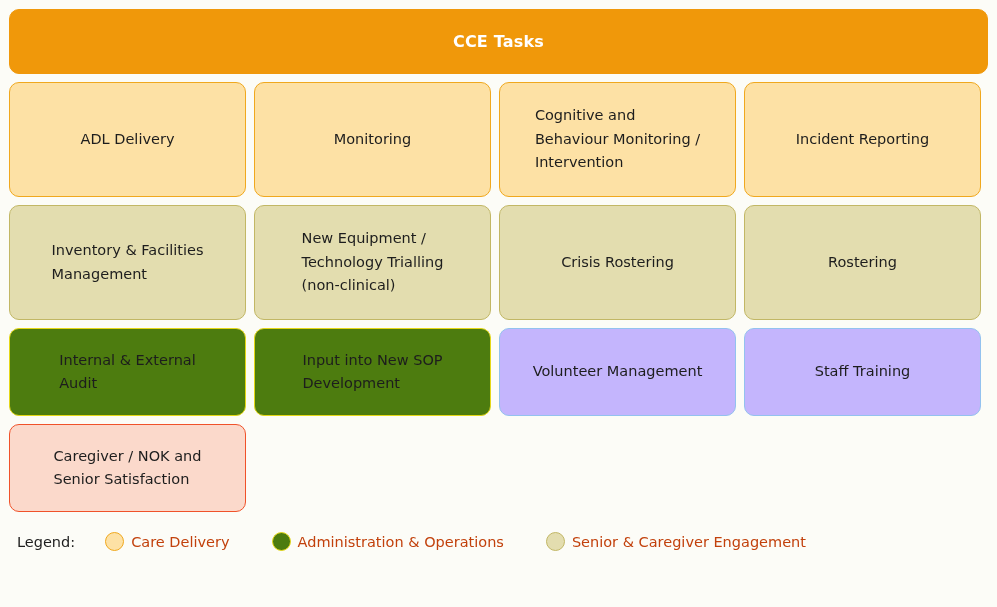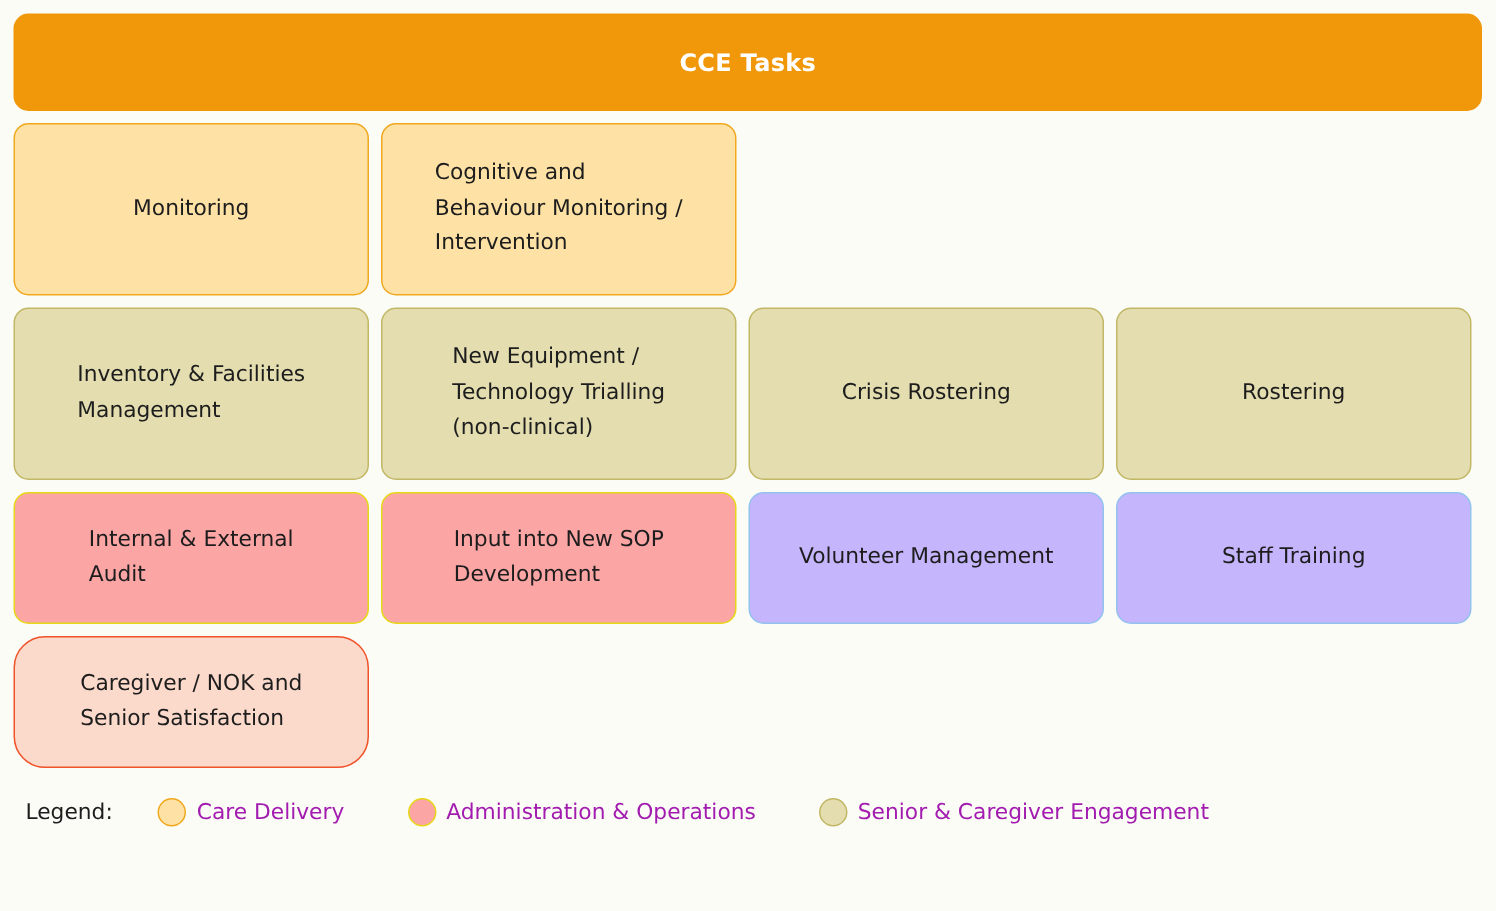--- a/index.html
+++ b/index.html
@@ -65,23 +65,23 @@
     font-size: 14.5px;
     line-height: 1.62;
     color: #1d1d1d;
     white-space: pre-line;
   }
   .row-short .card { height: 88px; }
 
   
   .cat-care      { background: #fde1a5; border-color: #f0a81e; }
   .cat-senior    { background: #e3ddaf; border-color: #c2b765; }
-  .cat-admin     { background: #fca5a5; border-color: #e5d818; }
+  .cat-admin     { background: #4d7c0f; border-color: #e5d818; }
   .cat-team      { background: #c4b5fd; border-color: #93c2ef; }
-  .cat-quality   { background: #fbd9cb; border-color: #f0522a; border-radius: 21px; }
+  .cat-quality   { background: #fbd9cb; border-color: #f0522a; }
 
   
   .legend {
     margin-top: 20px;
     padding-left: 8px;
     display: flex;
     flex-direction: column;
     gap: 9px;
   }
   .legend-row {
@@ -104,43 +104,49 @@
     width: 19px;
     height: 19px;
     border-radius: 50%;
     border-width: 1.3px;
     border-style: solid;
     margin-right: 7px;
     flex: 0 0 auto;
   }
   .legend-text {
     font-size: 14.5px;
-    color: #a21caf;
+    color: #c2410c;
     white-space: nowrap;
   }
 </style>
 </head>
 <body>
 
 <div class="page">
 
   <div class="header-banner">
     <span class="header-title">CCE Tasks</span>
   </div>
 
   <div class="grid">
 
     <div class="grid-row">
       <div class="card cat-care">
+        <span class="card-label">ADL Delivery</span>
+      </div>
+      <div class="card cat-care">
         <span class="card-label">Monitoring</span>
       </div>
       <div class="card cat-care">
         <span class="card-label">Cognitive and
 Behaviour Monitoring /
 Intervention</span>
+      </div>
+      <div class="card cat-care">
+        <span class="card-label">Incident Reporting</span>
       </div>
     </div>
 
     <div class="grid-row">
       <div class="card cat-senior">
         <span class="card-label">Inventory &amp; Facilities
 Management</span>
       </div>
       <div class="card cat-senior">
         <span class="card-label">New Equipment /

